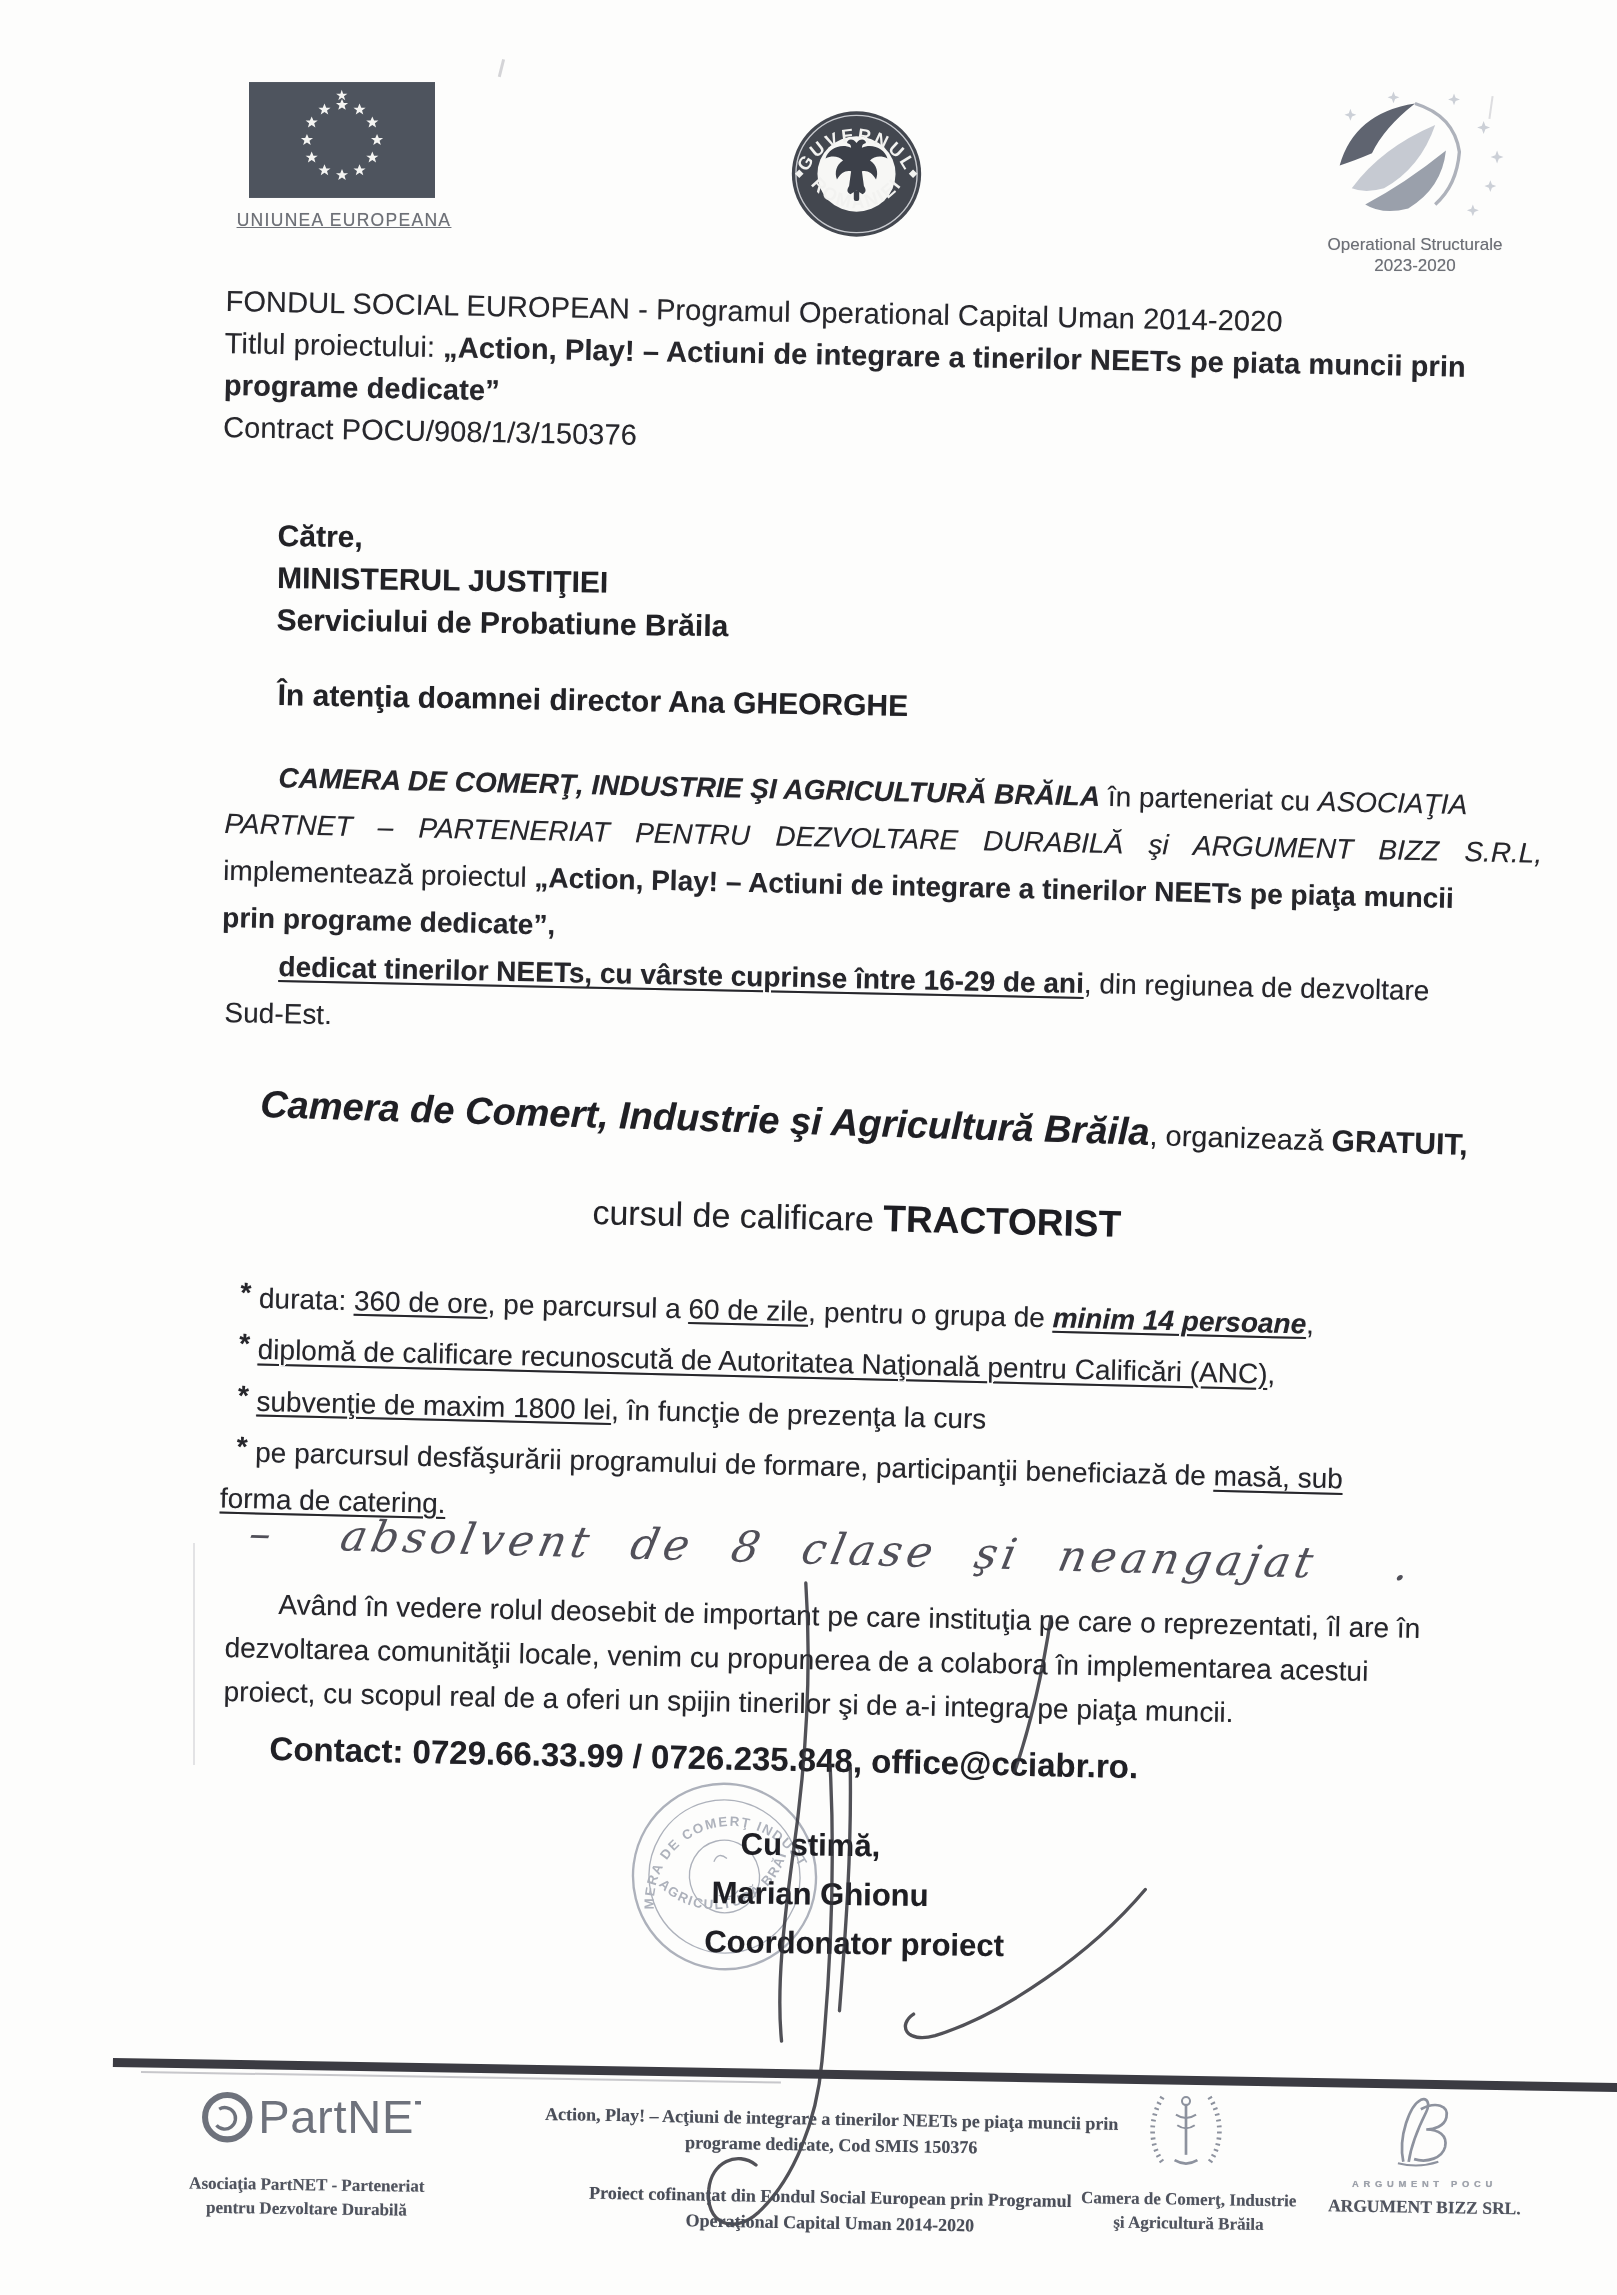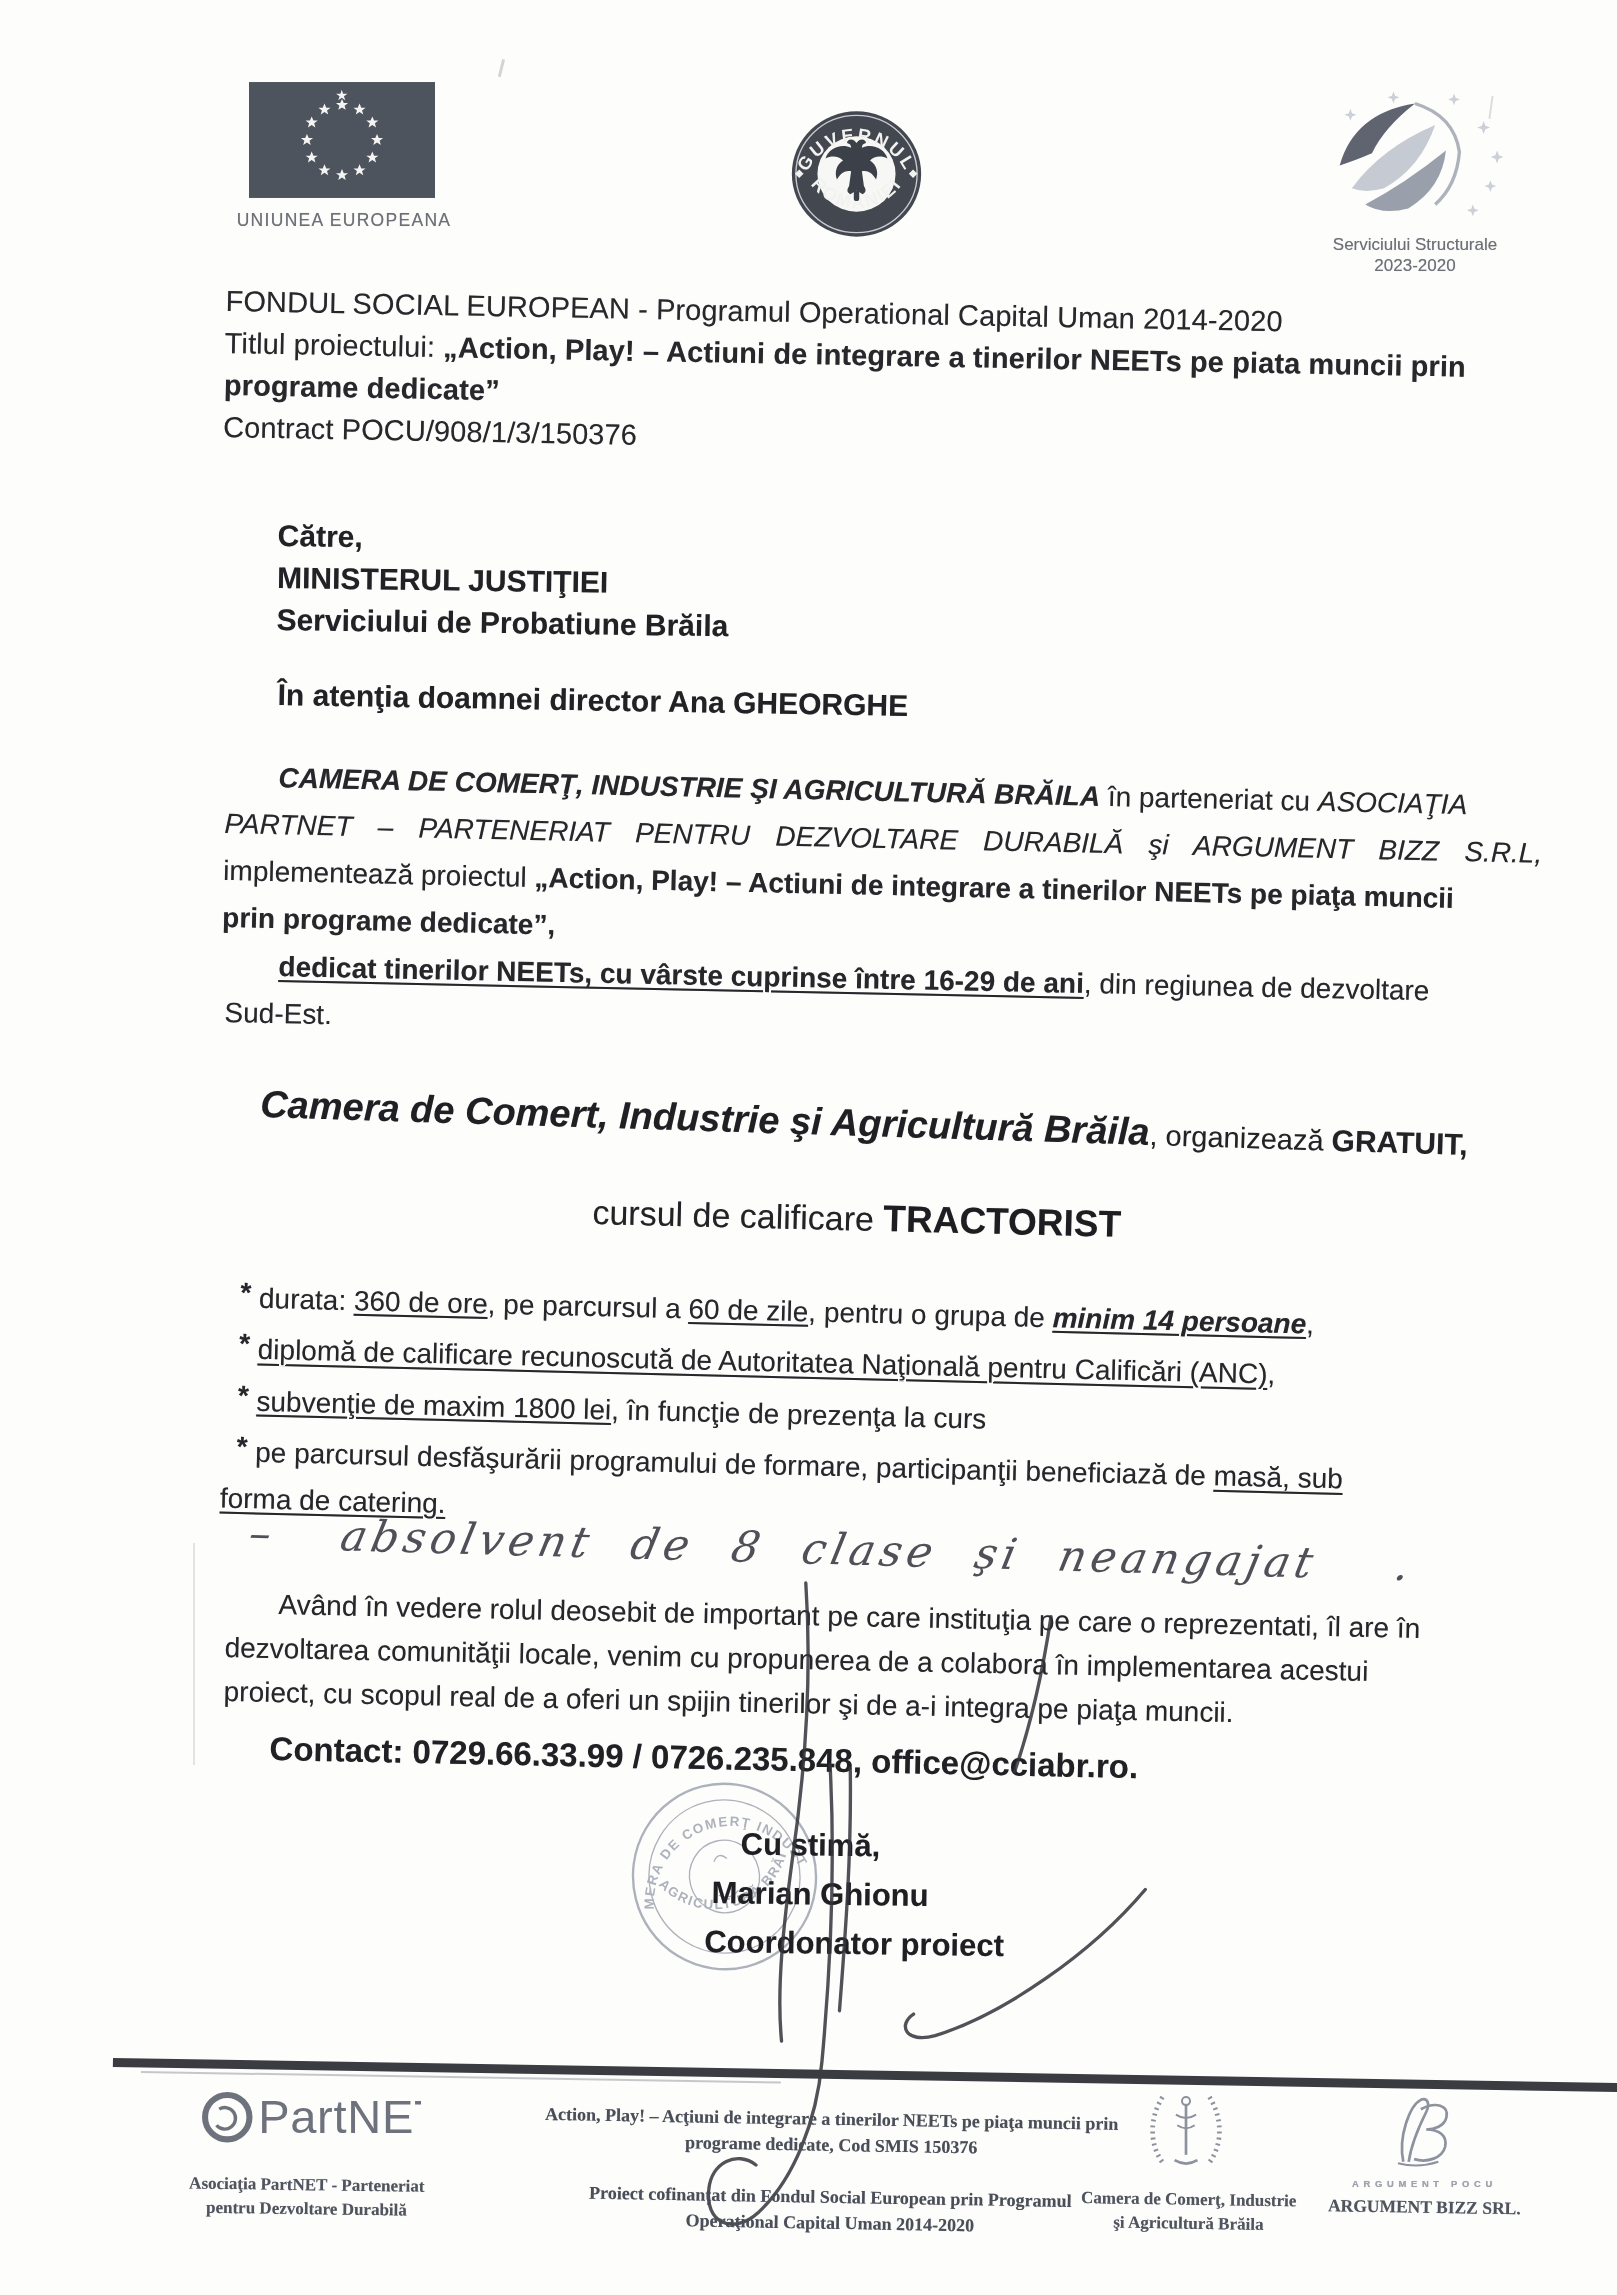--- a/index.html
+++ b/index.html
@@ -48,21 +48,21 @@
         <path transform="translate(164,131) scale(0.9)" d="M0,-10 2.9,-3.1 10,-3.1 4.2,1.2 6.2,8.1 0,4 -6.2,8.1 -4.2,1.2 -10,-3.1 -2.9,-3.1z"></path>
         <path transform="translate(138,138) scale(0.9)" d="M0,-10 2.9,-3.1 10,-3.1 4.2,1.2 6.2,8.1 0,4 -6.2,8.1 -4.2,1.2 -10,-3.1 -2.9,-3.1z"></path>
         <path transform="translate(112,131) scale(0.9)" d="M0,-10 2.9,-3.1 10,-3.1 4.2,1.2 6.2,8.1 0,4 -6.2,8.1 -4.2,1.2 -10,-3.1 -2.9,-3.1z"></path>
         <path transform="translate(93,112) scale(0.9)" d="M0,-10 2.9,-3.1 10,-3.1 4.2,1.2 6.2,8.1 0,4 -6.2,8.1 -4.2,1.2 -10,-3.1 -2.9,-3.1z"></path>
         <path transform="translate(86,86) scale(0.9)" d="M0,-10 2.9,-3.1 10,-3.1 4.2,1.2 6.2,8.1 0,4 -6.2,8.1 -4.2,1.2 -10,-3.1 -2.9,-3.1z"></path>
         <path transform="translate(93,60) scale(0.9)" d="M0,-10 2.9,-3.1 10,-3.1 4.2,1.2 6.2,8.1 0,4 -6.2,8.1 -4.2,1.2 -10,-3.1 -2.9,-3.1z"></path>
         <path transform="translate(112,41) scale(0.9)" d="M0,-10 2.9,-3.1 10,-3.1 4.2,1.2 6.2,8.1 0,4 -6.2,8.1 -4.2,1.2 -10,-3.1 -2.9,-3.1z"></path>
       </g>
     </svg>
   </div>
-  <div class="abs small-label scan" style="left:236px;top:210px;width:216px;text-align:center;font-size:17.5px;letter-spacing:1.3px;">UNIUNEA EUROPEANA</div>
+  <div class="abs small-label scan" style="left:236px;top:210px;width:216px;text-align:center;font-size:17.5px;letter-spacing:1.3px;text-decoration:underline;">UNIUNEA EUROPEANA</div>
 
   <div class="abs" style="left:787px;top:108px;">
     <svg width="139" height="132" viewBox="0 0 206 196">
       <ellipse cx="103" cy="98" rx="96" ry="93" fill="#43474f"></ellipse>
       <ellipse cx="103" cy="98" rx="90" ry="87" fill="none" stroke="#c9cbd0" stroke-width="2"></ellipse>
       <ellipse cx="103" cy="98" rx="58" ry="56" fill="#f7f7f5"></ellipse>
       <defs>
         <path id="arcTop" d="M 25,110 A 80,78 0 0 1 181,110"></path>
         <path id="arcBot" d="M 23,86 A 82,80 0 0 0 183,86"></path>
       </defs>
@@ -95,21 +95,21 @@
         <path d="M252 52 l2.6 7 7 2.6 -7 2.6 -2.6 7 -2.6 -7 -7 -2.6 7 -2.6z"></path>
         <path d="M272 96 l2.6 7 7 2.6 -7 2.6 -2.6 7 -2.6 -7 -7 -2.6 7 -2.6z"></path>
         <path d="M262 140 l2.4 6.4 6.4 2.4 -6.4 2.4 -2.4 6.4 -2.4 -6.4 -6.4 -2.4 6.4 -2.4z"></path>
         <path d="M236 176 l2.4 6.4 6.4 2.4 -6.4 2.4 -2.4 6.4 -2.4 -6.4 -6.4 -2.4 6.4 -2.4z"></path>
         <path d="M118 8 l2.4 6.4 6.4 2.4 -6.4 2.4 -2.4 6.4 -2.4 -6.4 -6.4 -2.4 6.4 -2.4z"></path>
         <path d="M54 34 l2.4 6.4 6.4 2.4 -6.4 2.4 -2.4 6.4 -2.4 -6.4 -6.4 -2.4 6.4 -2.4z"></path>
       </g>
     </svg>
   </div>
   <div class="abs small-label scan" style="left:1304px;top:234px;width:222px;text-align:center;font-size:17px;line-height:21px;">
-    <div>Serviciului Structurale</div>
+    <div>Operational Structurale</div>
     <div>2023-2020</div>
   </div>
 
   <div class="abs hdr scan rot" style="left:226px;top:280px;width:1280px;transform:rotate(1.1deg);">
     <div class="nowrap">FONDUL SOCIAL EUROPEAN - Programul Operational Capital Uman 2014-2020</div>
     <div class="nowrap"><span>Titlul proiectului: </span><span class="b">„Action, Play! – Actiuni de integrare a tinerilor NEETs pe piata muncii prin</span></div>
     <div class="nowrap b">programe dedicate”</div>
     <div class="nowrap">Contract POCU/908/1/3/150376</div>
   </div>
 

